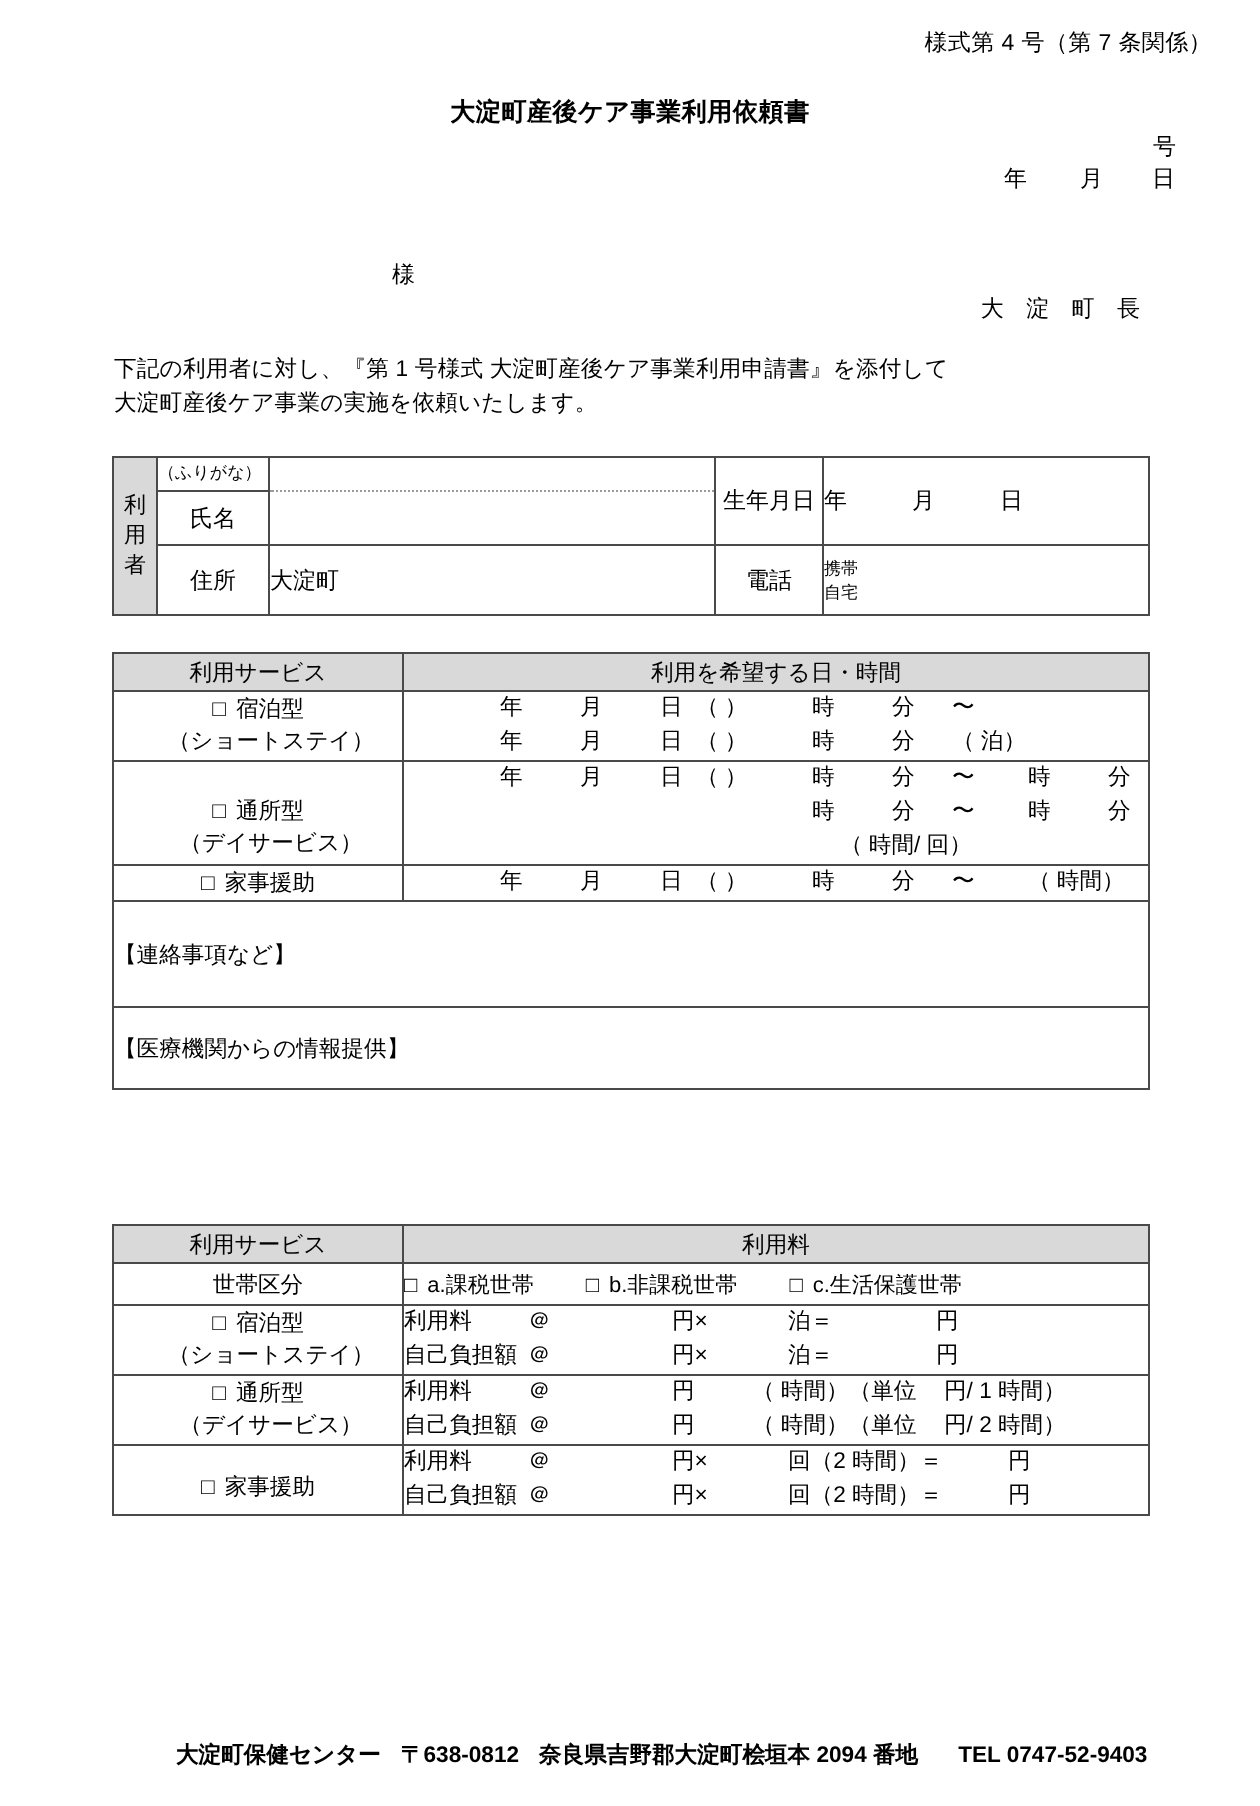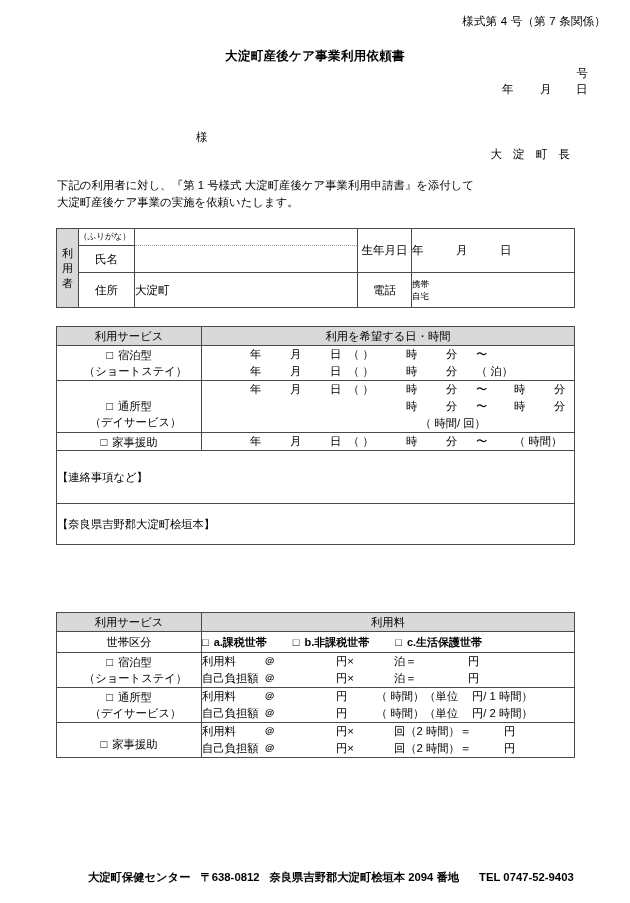--- a/index.html
+++ b/index.html
@@ -224,21 +224,21 @@
   .h-at { width: 72px; }
   .h-yen { width: 58px; }
   .h-times { width: 110px; }
   .center-cell { text-align: center; font-size: 11.3px; }
   .household-cell {
     padding: 3px 0 3px 10px;
     font-size: 11px;
     white-space: nowrap;
     text-align: left;
   }
-  .household-cell span.opt { display: inline-block; margin-right: 26px; font-weight: bold; }
+  .household-cell span.opt { display: inline-block; margin-right: 26px; }
 
   
   .notice {
     position: absolute;
     top: 817px;
     left: 46px;
     font-size: 10.5px;
     line-height: 16px;
   }
   .notice-item {
@@ -357,21 +357,21 @@
       </td>
     </tr>
 
     <tr>
       <td class="note-cell" colspan="2" style="height:52px">
         <span>【連絡事項など】</span>
       </td>
     </tr>
     <tr>
       <td class="note-cell" colspan="2" style="height:40px">
-        <span>【奈良県吉野郡大淀町桧垣本】</span>
+        <span>【医療機関からの情報提供】</span>
       </td>
     </tr>
   </tbody>
     </table>
 
   <table class="grid" id="fee-table">
     <colgroup>
         <col style="width:145px">
         <col style="width:373px">
       </colgroup>

